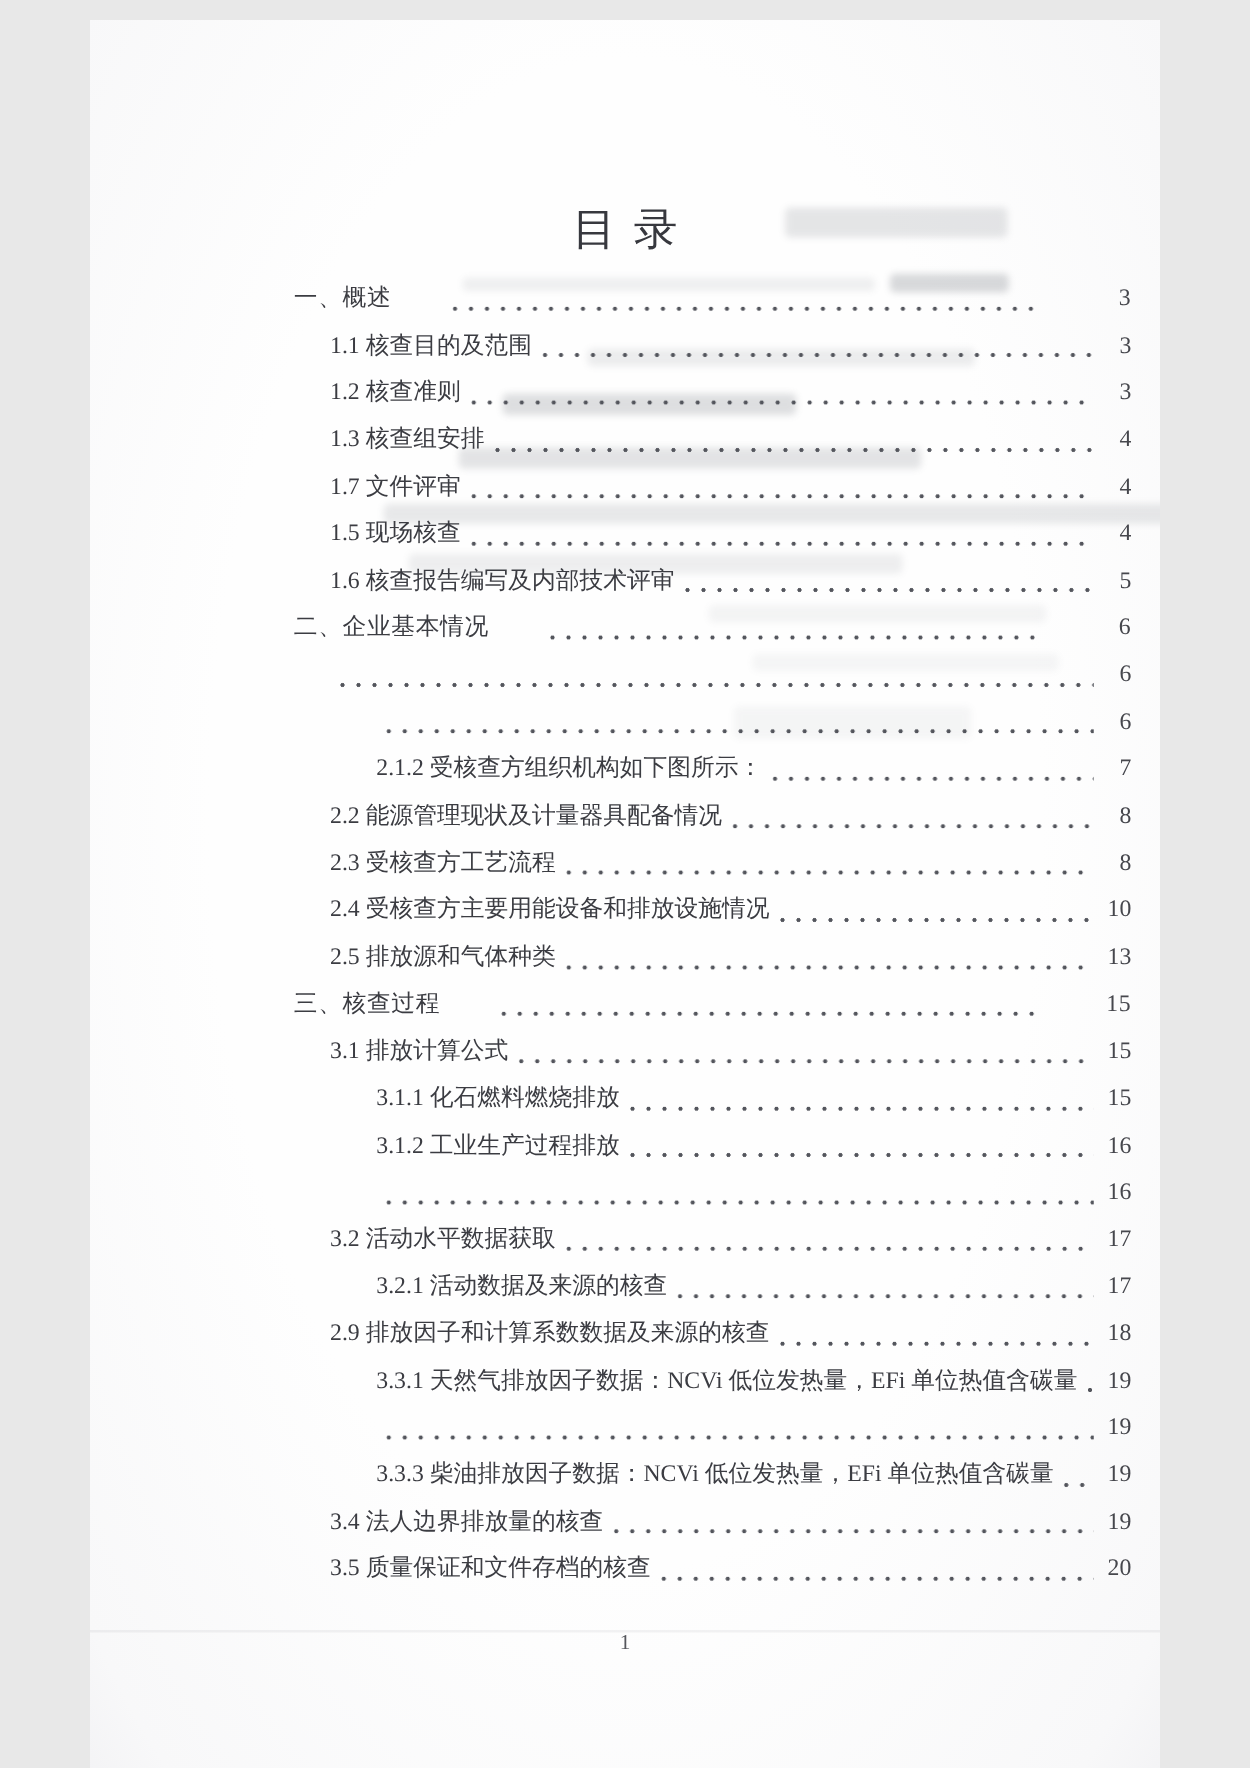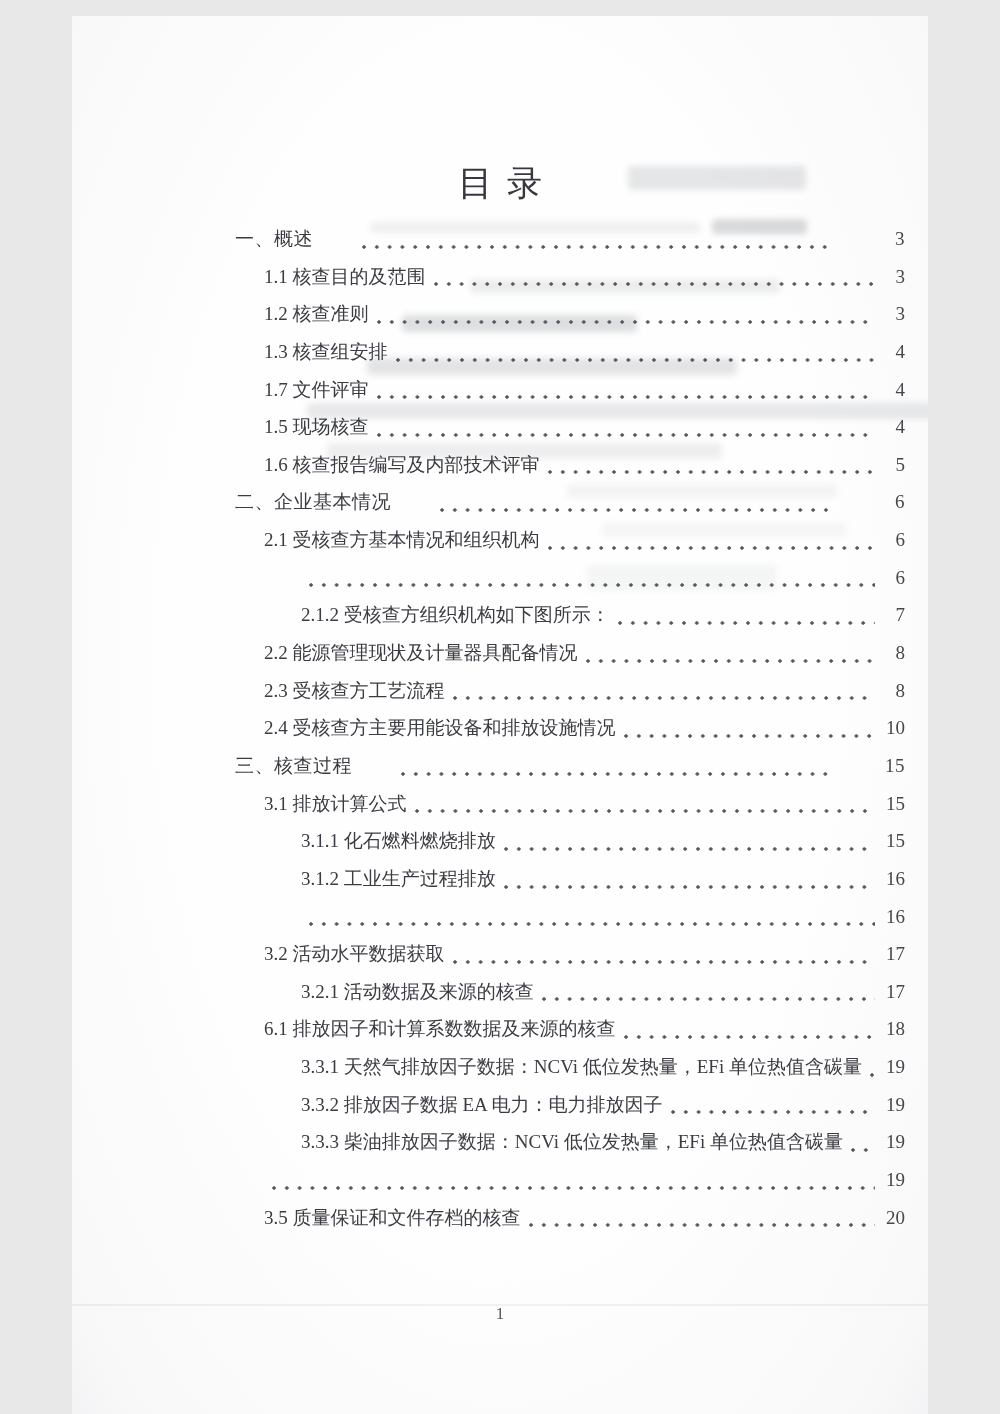--- a/index.html
+++ b/index.html
@@ -153,21 +153,20 @@
     <span class="toc-label">1.6 核查报告编写及内部技术评审</span>
     <span class="leader"></span>
     <span class="toc-page">5</span>
   </div>
       <div class="toc-row lvl-1">
     <span class="toc-label">二、企业基本情况</span>
     <span class="leader"></span>
     <span class="toc-page">6</span>
   </div>
       <div class="toc-row lvl-2">
-    <span class="toc-label">2.1 受核查方基本情况和组织机构</span>
     <span class="leader"></span>
     <span class="toc-page">6</span>
   </div>
       <div class="toc-row lvl-3">
     <span class="leader"></span>
     <span class="toc-page">6</span>
   </div>
       <div class="toc-row lvl-3">
     <span class="toc-label">2.1.2 受核查方组织机构如下图所示：</span>
     <span class="leader"></span>
@@ -180,20 +179,25 @@
   </div>
       <div class="toc-row lvl-2">
     <span class="toc-label">2.3 受核查方工艺流程</span>
     <span class="leader"></span>
     <span class="toc-page">8</span>
   </div>
       <div class="toc-row lvl-2">
     <span class="toc-label">2.4 受核查方主要用能设备和排放设施情况</span>
     <span class="leader"></span>
     <span class="toc-page">10</span>
+  </div>
+      <div class="toc-row lvl-2">
+    <span class="toc-label">2.5 排放源和气体种类</span>
+    <span class="leader"></span>
+    <span class="toc-page">13</span>
   </div>
       <div class="toc-row lvl-1">
     <span class="toc-label">三、核查过程</span>
     <span class="leader"></span>
     <span class="toc-page">15</span>
   </div>
       <div class="toc-row lvl-2">
     <span class="toc-label">3.1 排放计算公式</span>
     <span class="leader"></span>
     <span class="toc-page">15</span>
@@ -216,40 +220,40 @@
     <span class="toc-label">3.2 活动水平数据获取</span>
     <span class="leader"></span>
     <span class="toc-page">17</span>
   </div>
       <div class="toc-row lvl-3">
     <span class="toc-label">3.2.1 活动数据及来源的核查</span>
     <span class="leader"></span>
     <span class="toc-page">17</span>
   </div>
       <div class="toc-row lvl-2">
-    <span class="toc-label">6.1 排放因子和计算系数数据及来源的核查</span>
+    <span class="toc-label">2.9 排放因子和计算系数数据及来源的核查</span>
     <span class="leader"></span>
     <span class="toc-page">18</span>
   </div>
       <div class="toc-row lvl-3">
     <span class="toc-label">3.3.1 天然气排放因子数据：NCVi 低位发热量，EFi 单位热值含碳量</span>
     <span class="leader"></span>
     <span class="toc-page">19</span>
   </div>
       <div class="toc-row lvl-3">
-    <span class="toc-label">3.3.2 排放因子数据 EA 电力：电力排放因子</span>
     <span class="leader"></span>
     <span class="toc-page">19</span>
   </div>
       <div class="toc-row lvl-3">
     <span class="toc-label">3.3.3 柴油排放因子数据：NCVi 低位发热量，EFi 单位热值含碳量</span>
     <span class="leader"></span>
     <span class="toc-page">19</span>
   </div>
       <div class="toc-row lvl-2">
+    <span class="toc-label">3.4 法人边界排放量的核查</span>
     <span class="leader"></span>
     <span class="toc-page">19</span>
   </div>
       <div class="toc-row lvl-2">
     <span class="toc-label">3.5 质量保证和文件存档的核查</span>
     <span class="leader"></span>
     <span class="toc-page">20</span>
   </div>
     </div>
 

